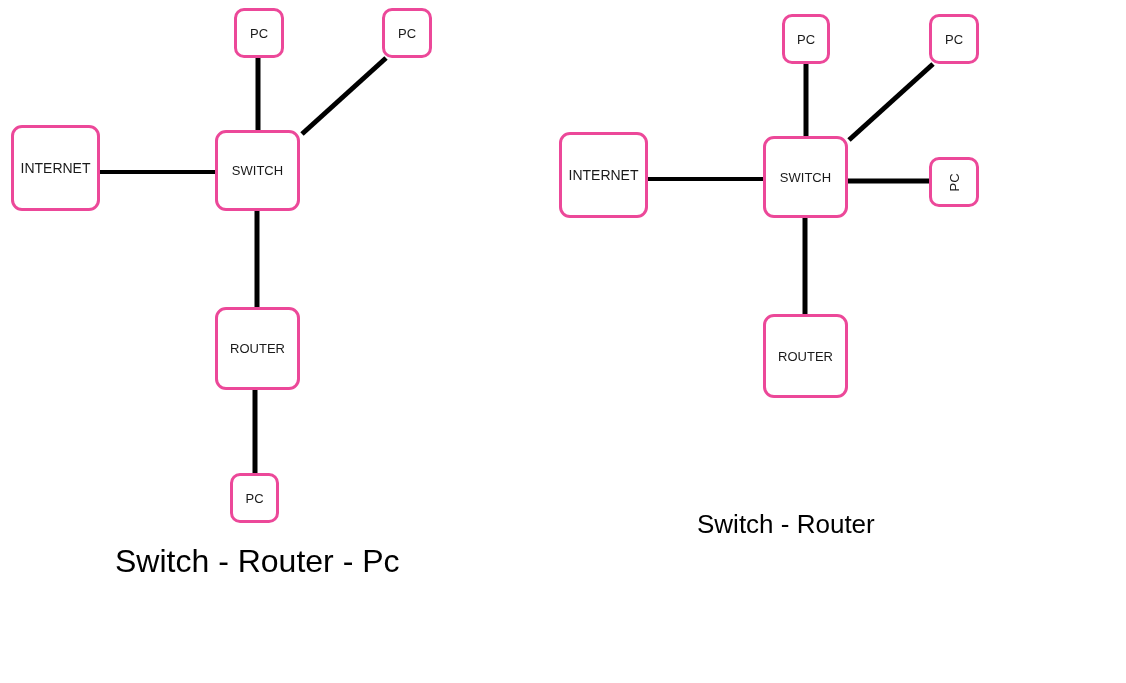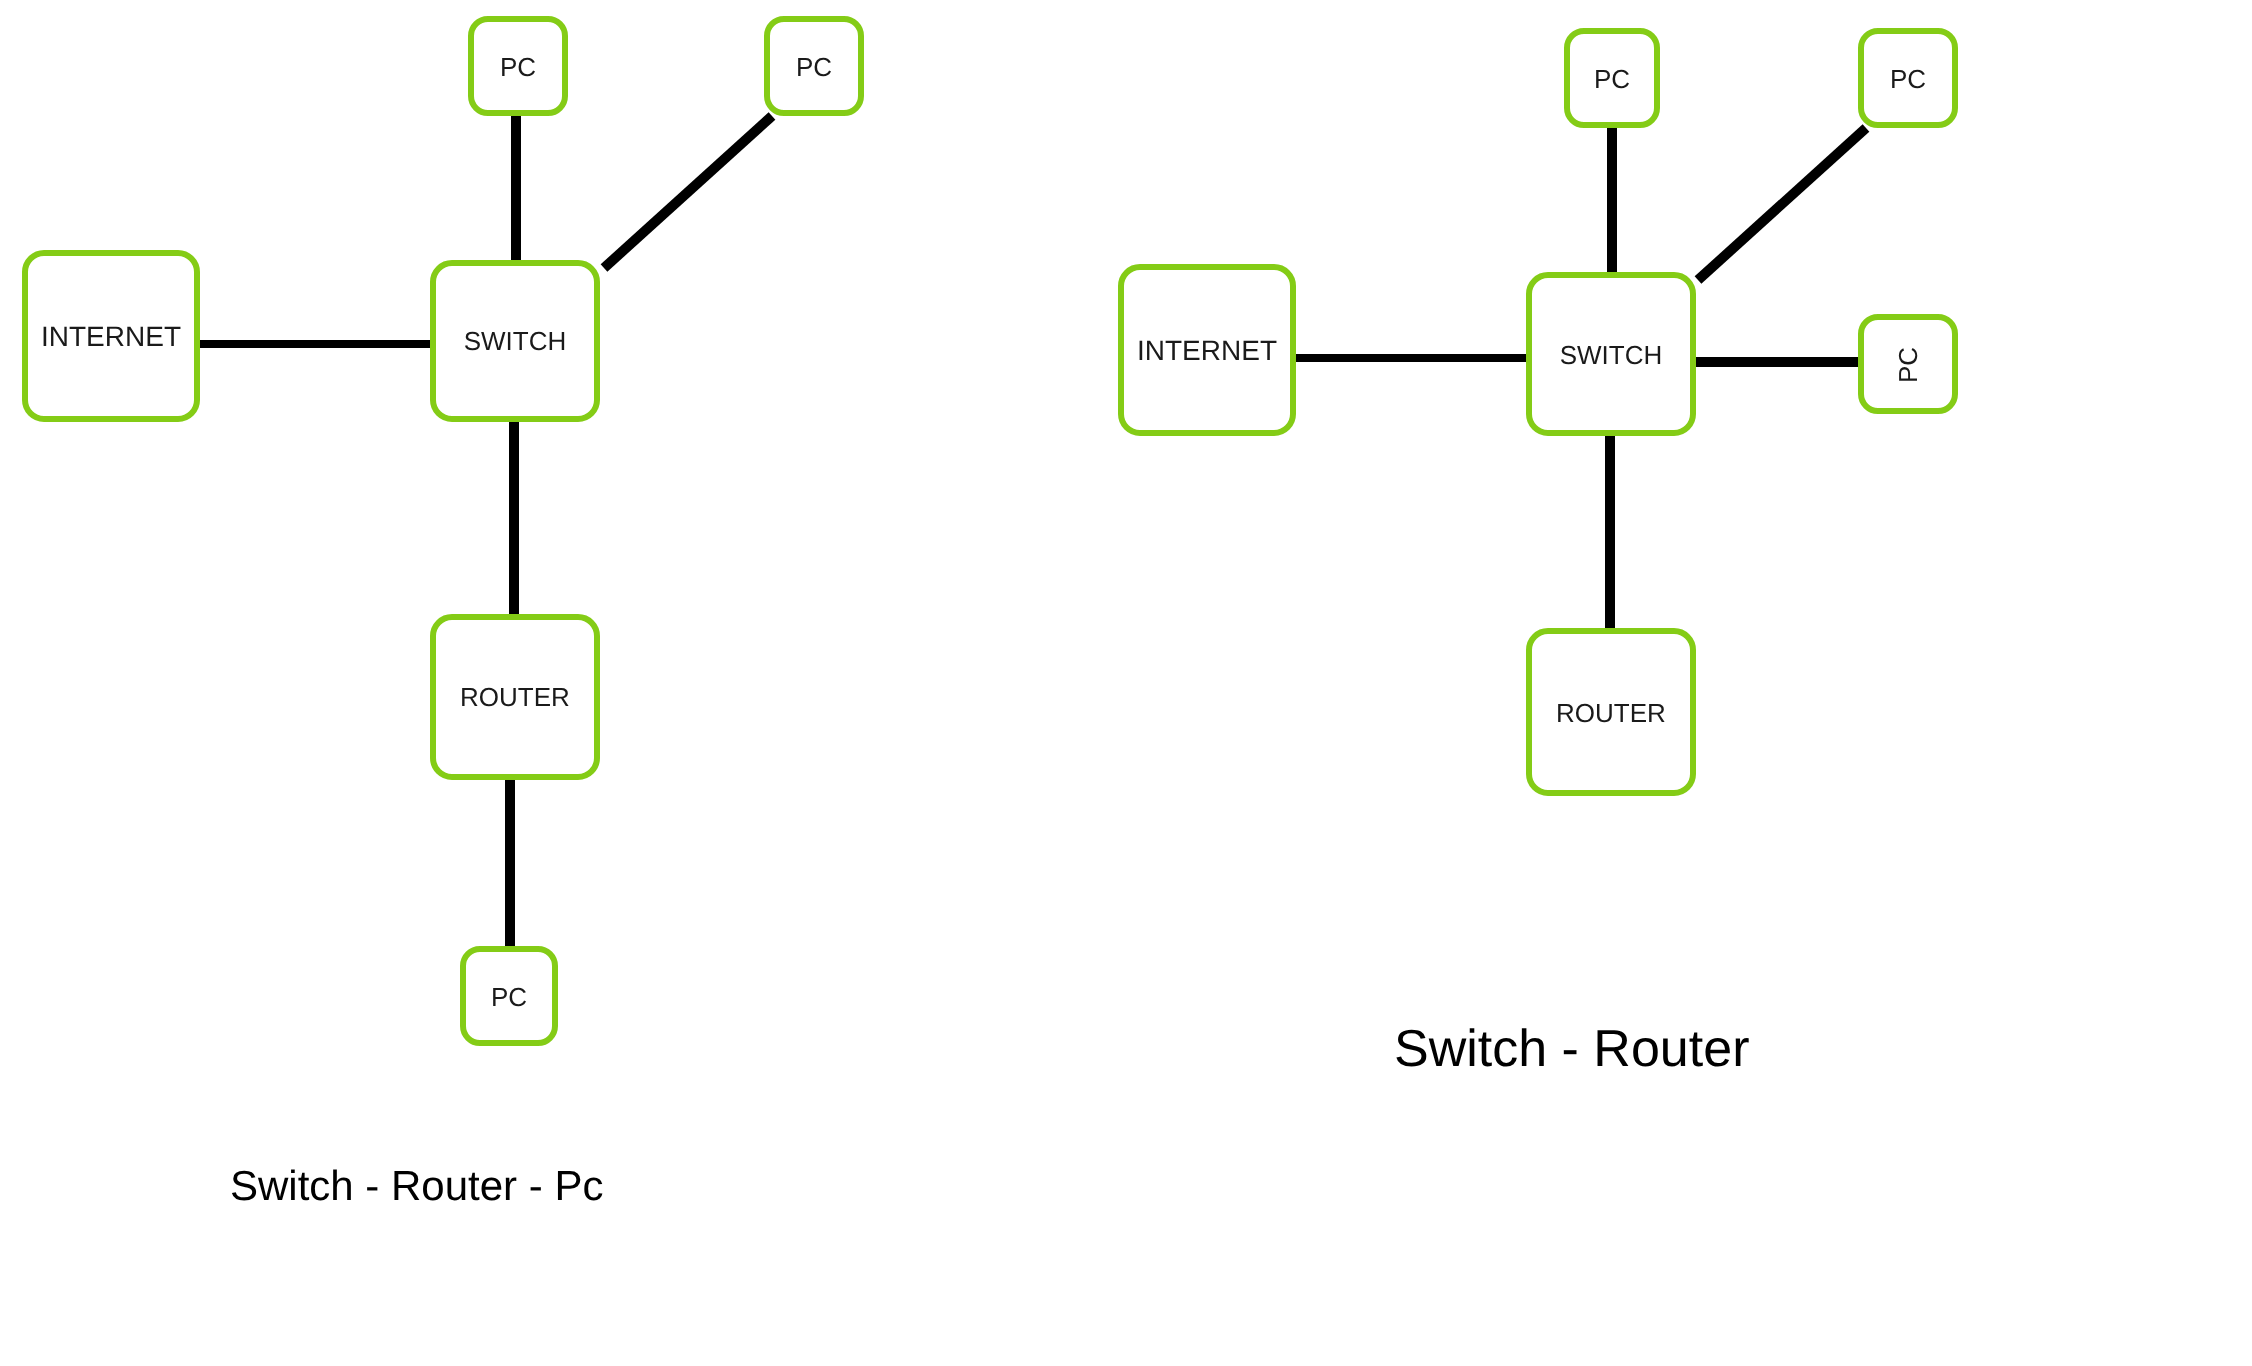--- a/index.html
+++ b/index.html
@@ -31,21 +31,21 @@
     position: absolute;
     left: 0; top: 0;
     width: 1126px;
     height: 683px;
     pointer-events: none;
   }
   .node {
     position: absolute;
     box-sizing: border-box;
     background: #ffffff;
-    border: 3px solid #84cc16;
+    border: 3px solid #ec4899;
     border-radius: 11px;
     display: flex;
     align-items: center;
     justify-content: center;
     color: #000000;
     line-height: 1;
     white-space: nowrap;
     z-index: 5;
   }
   .node.small {
@@ -100,21 +100,21 @@
     </div>
 
     <div class="node" style="left:215px; top:307px; width:85px; height:83px; font-size:13px;">
       <span class="node-label">ROUTER</span>
     </div>
 
     <div class="node small" style="left:230px; top:473px; width:49px; height:50px; font-size:13px;">
       <span class="node-label">PC</span>
     </div>
 
-    <div class="caption" style="left:115px; top:583px; font-size:21px;">Switch - Router - Pc</div>
+    <div class="caption" style="left:115px; top:545px; font-size:32px;">Switch - Router - Pc</div>
   </div>
 
   <div class="diagram">
 
     <svg class="edge-layer" width="1126" height="683" viewBox="0 0 1126 683">
       <line x1="648" y1="179" x2="764" y2="179" stroke="#000000" stroke-width="4" stroke-linecap="butt"></line>
       <line x1="806" y1="63" x2="806" y2="138" stroke="#000000" stroke-width="5" stroke-linecap="butt"></line>
       <line x1="849" y1="140" x2="933" y2="64" stroke="#000000" stroke-width="5" stroke-linecap="butt"></line>
       <line x1="847" y1="181" x2="931" y2="181" stroke="#000000" stroke-width="5" stroke-linecap="butt"></line>
       <line x1="805" y1="216" x2="805" y2="316" stroke="#000000" stroke-width="5" stroke-linecap="butt"></line>

